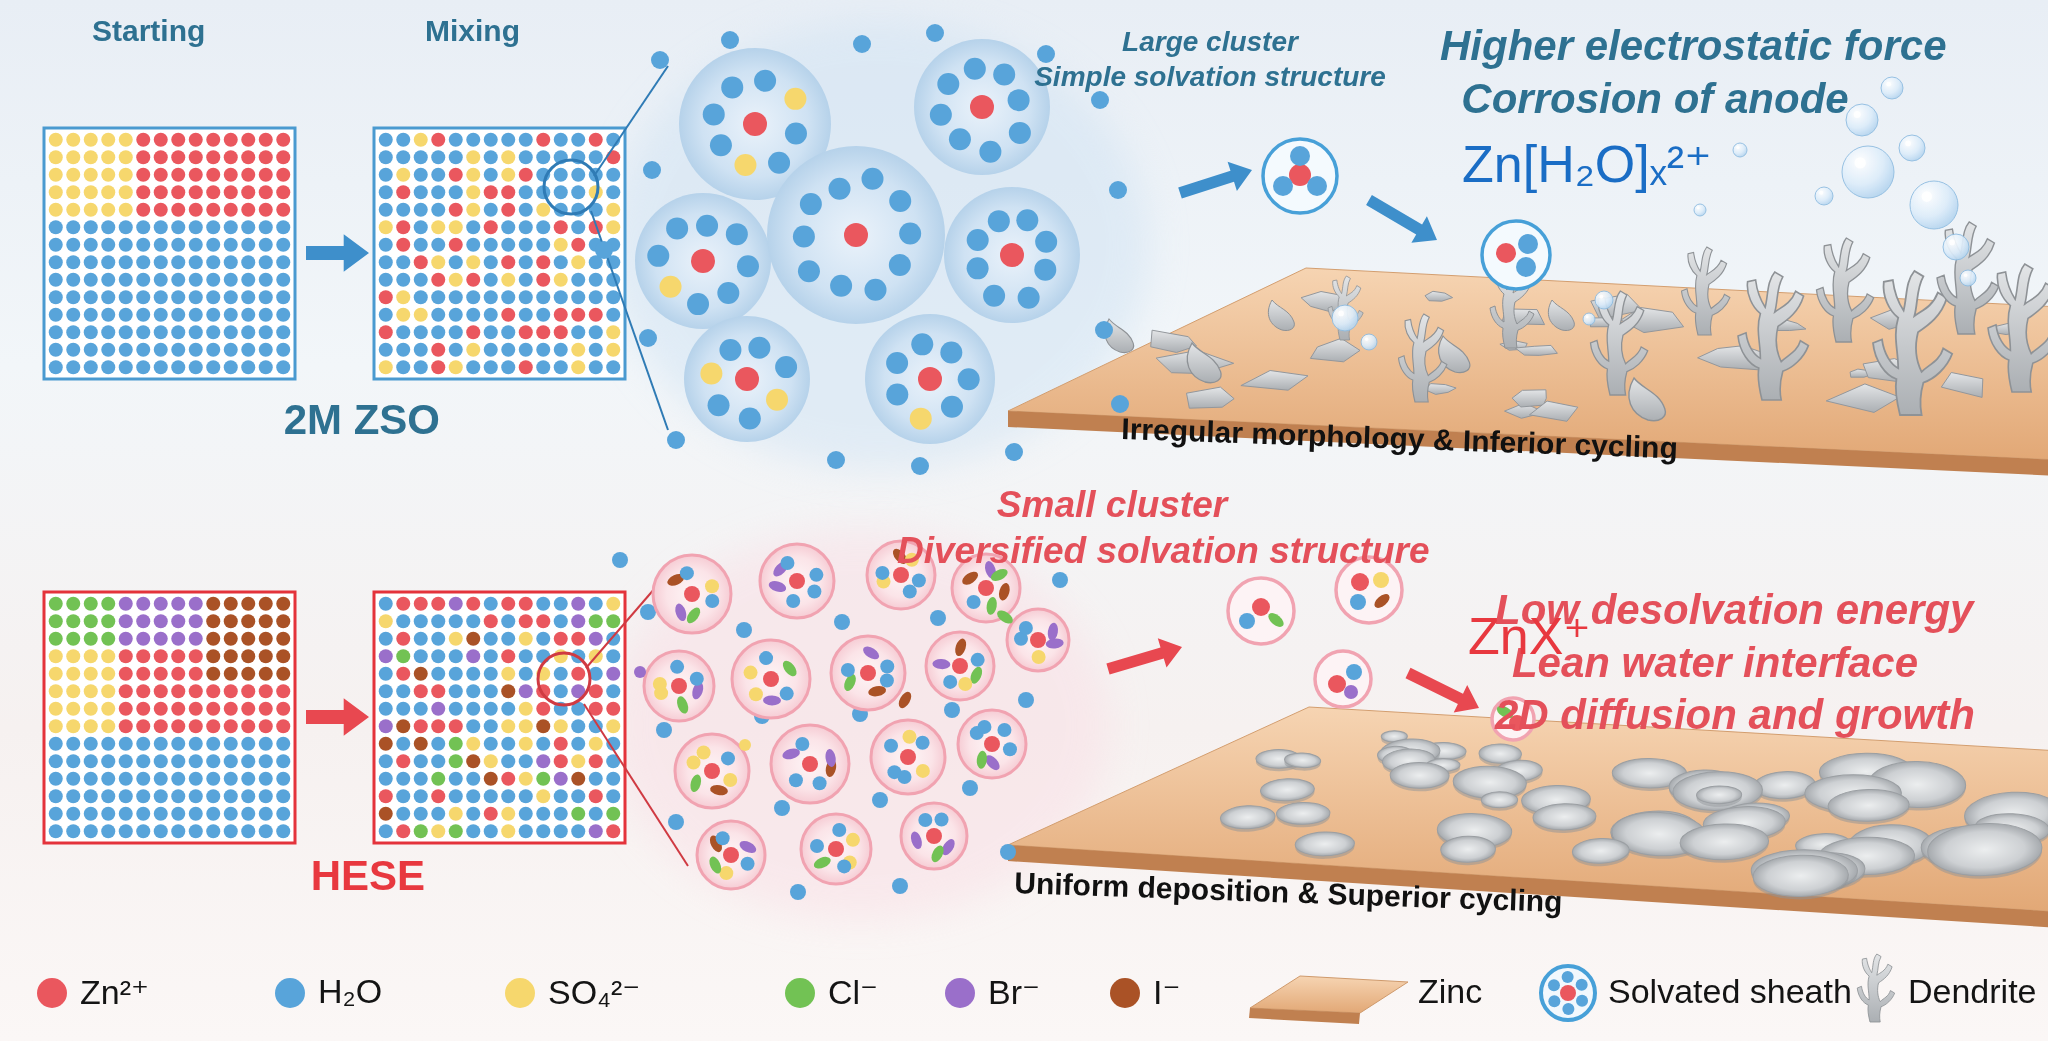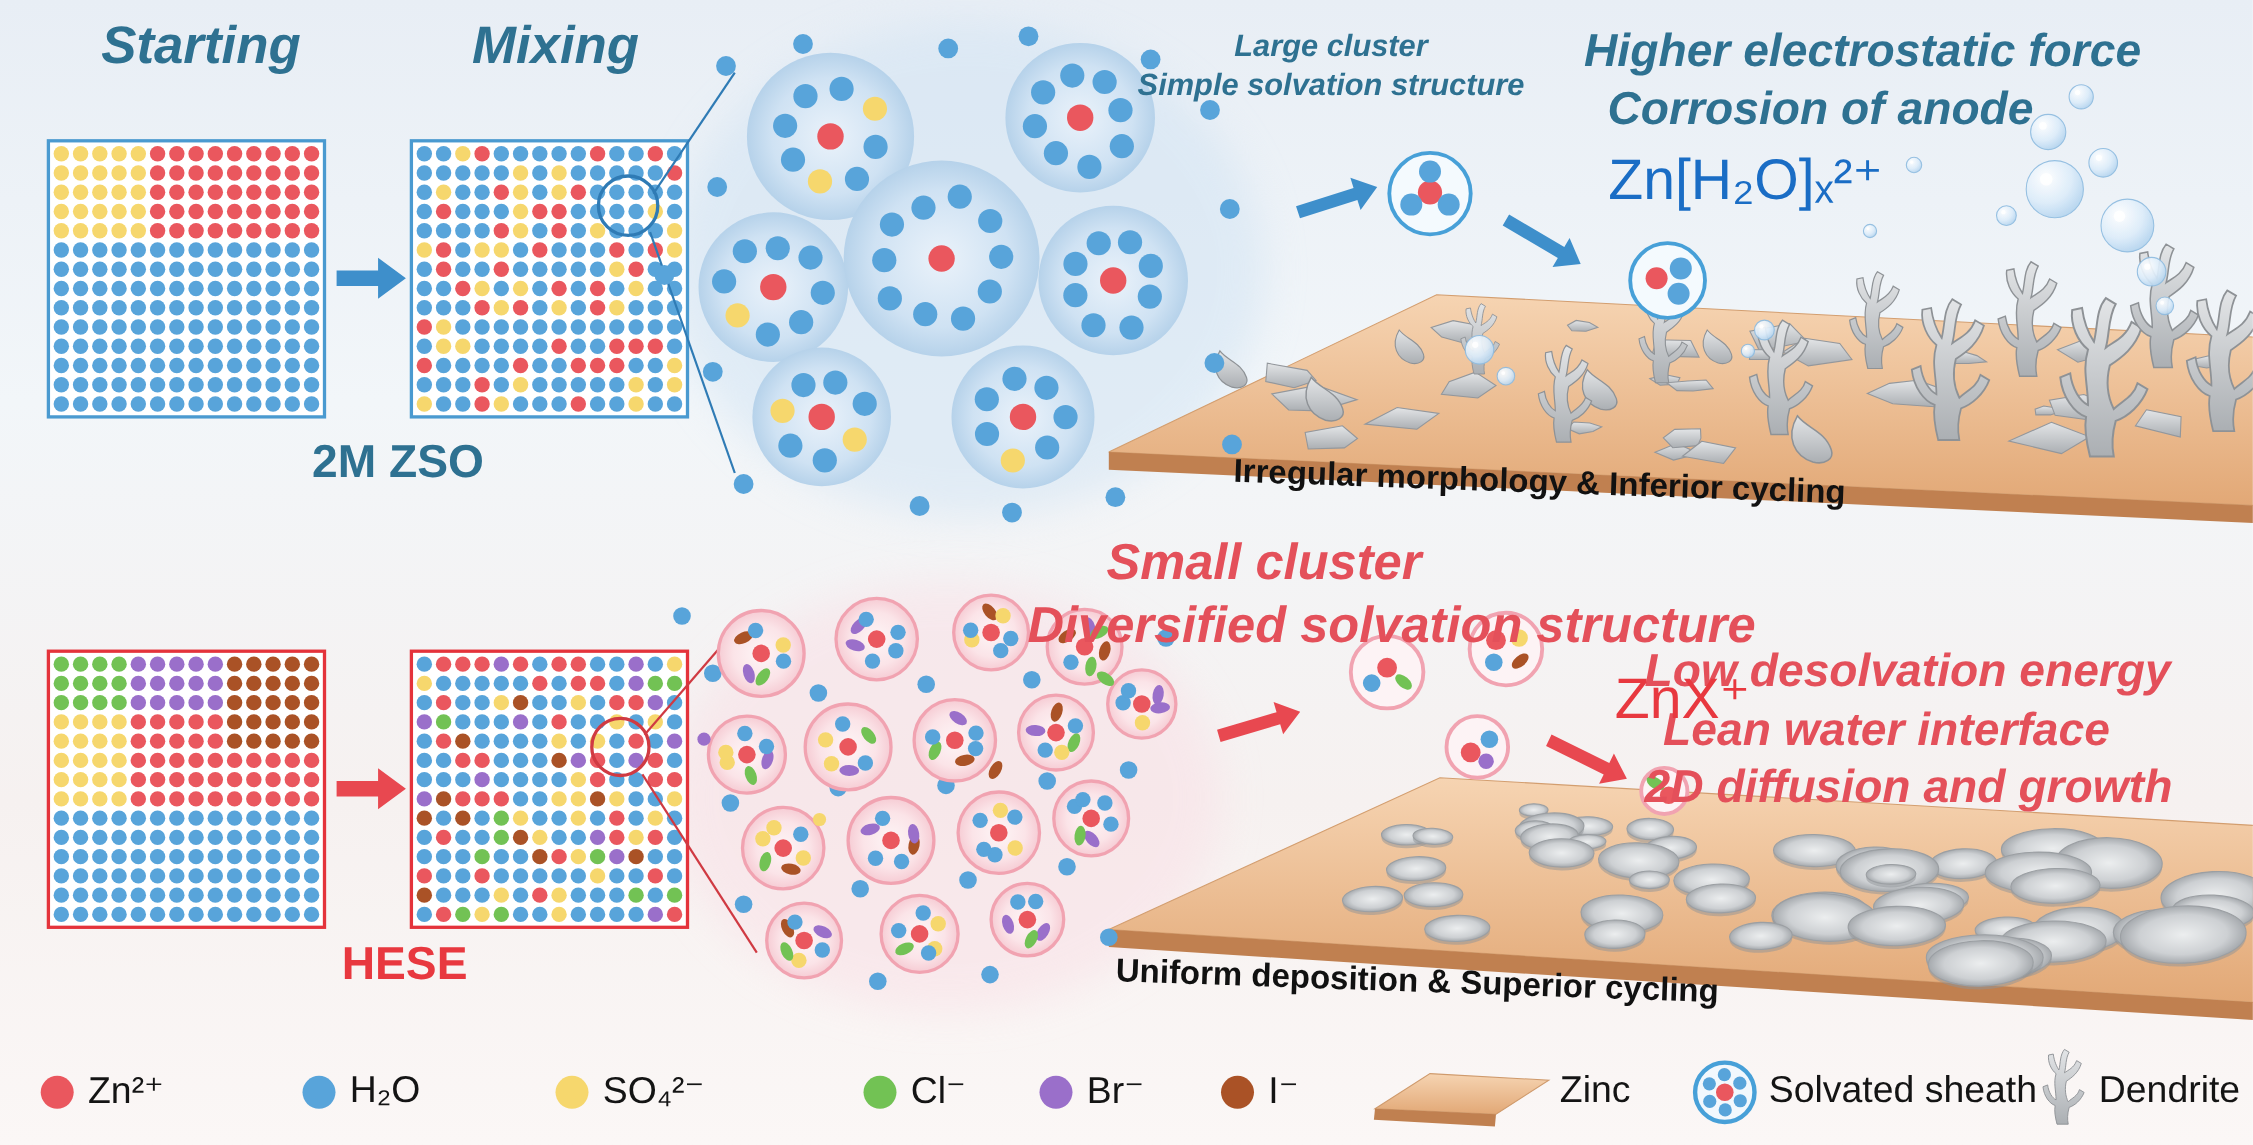--- a/index.html
+++ b/index.html
@@ -4,31 +4,31 @@
 <style>
   *{box-sizing:border-box}
   html,body{margin:0;padding:0}
   body{
     width:2048px;height:1041px;position:relative;overflow:hidden;
     background:linear-gradient(180deg,#e8eef5 0%,#f2f6f9 35%,#f6f1f0 70%,#fbf7f6 100%);
     font-family:"Liberation Sans","DejaVu Sans",sans-serif;
   }
   #art{position:absolute;left:0;top:0;z-index:1}
   .txt{position:absolute;z-index:2;white-space:nowrap}
-  .hd{font-style:italic;font-weight:bold;font-size:48px;color:var(--teal);text-align:center}
+  .hd{font-weight:bold;font-size:30px;color:var(--teal);}
   .t-starting{left:92px;top:14px;width:180px}
   .t-mixing{left:425px;top:14px;width:160px}
   .elabel{font-weight:bold;font-size:42px;text-align:right}
   .t-zso{left:250px;top:396px;width:190px;color:var(--teal)}
   .t-hese{left:260px;top:852px;width:165px;color:var(--red)}
   .cap{font-style:italic;font-weight:bold;text-align:center;line-height:1.25}
   .cap div{white-space:nowrap}
   .t-topcap{left:1000px;top:24px;width:420px;font-size:28px;color:var(--teal)}
   .t-topeffects{left:1440px;top:20px;width:430px;font-size:42px;color:var(--teal)}
-  .t-botcap{left:934px;top:482px;width:430px;font-size:46px;color:var(--pink)}
+  .t-botcap{left:897px;top:482px;width:430px;font-size:37px;color:var(--pink)}
   .t-boteffects{left:1495px;top:584px;width:440px;font-size:42px;color:var(--pink)}
   .formula{font-weight:normal;font-size:52px}
   .t-formula-top{left:1462px;top:134px;color:var(--blue)}
   .t-formula-bot{left:1468px;top:606px;color:var(--red)}
   .platecap{font-weight:bold;font-size:30px;color:#111;transform:rotate(2deg);transform-origin:left top}
   .t-plate1{left:1122px;top:412px}
   .t-plate2{left:1015px;top:866px}
   .lg{top:972px;font-weight:normal;font-size:34px;color:#141414}
   .lg0{left:80px}.lg1{left:318px}.lg2{left:548px}.lg3{left:828px}.lg4{left:988px}
   .lg5{left:1153px}.lg6{left:1418px}.lg7{left:1608px}.lg8{left:1908px}

